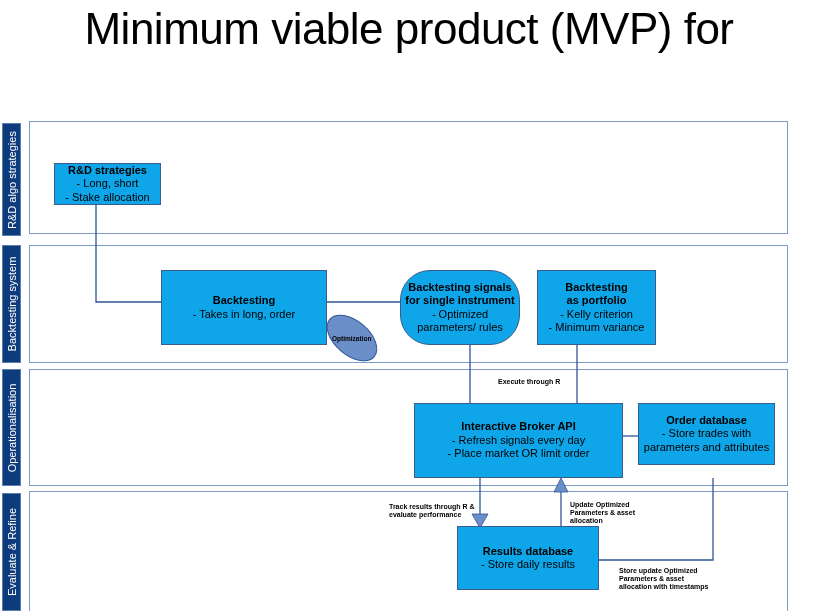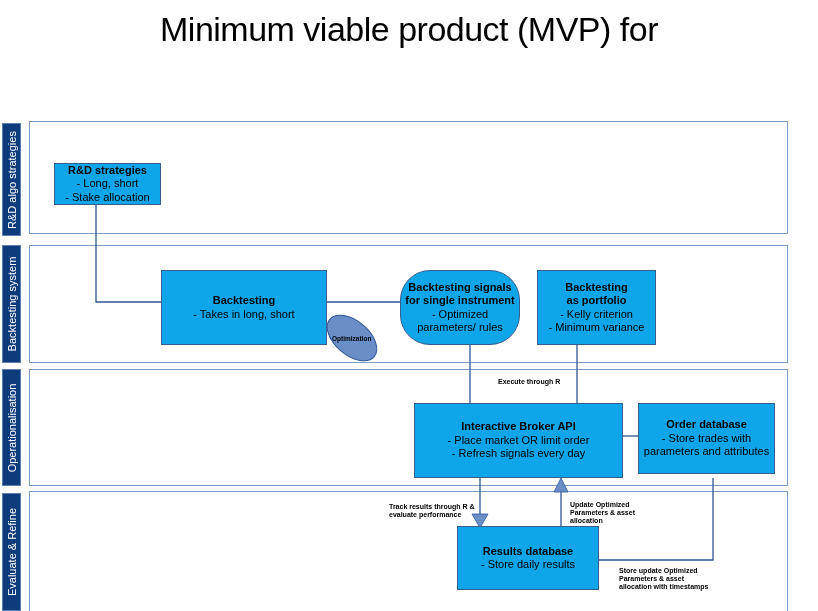--- a/index.html
+++ b/index.html
@@ -1,17 +1,17 @@
 <!DOCTYPE html>
 <html><head>
 <meta charset="utf-8">
 <style>
   html, body { margin:0; padding:0; background:#ffffff; }
   body { width:818px; height:611px; position:relative; overflow:hidden; font-family:"Liberation Sans", sans-serif; color:#000; }
-  .title { position:absolute; left:0; top:2px; width:818px; text-align:center; font-size:34px; line-height:54px; font-weight:normal; letter-spacing:-0.5px; }
+  .title { position:absolute; left:0; top:2px; width:818px; text-align:center; font-size:44px; line-height:54px; font-weight:normal; letter-spacing:-0.5px; }
   .lane-label { position:absolute; left:2px; width:19px; background:#0e3b7c; border:1px solid #5b7fb3; box-sizing:border-box; }
   .lane-label span { position:absolute; left:50%; top:50%; transform:translate(-50%,-50%) rotate(-90deg); white-space:nowrap; color:#fff; font-size:11px; }
   .lane { position:absolute; left:29px; width:759px; border:1.5px solid #7c9cc6; box-sizing:border-box; background:#fff; }
   .box { position:absolute; background:#0ea5e9; border:1.2px solid #3a5c8c; box-sizing:border-box; text-align:center; font-size:11px; line-height:13.5px; display:flex; flex-direction:column; justify-content:center; }
   .box b { font-weight:bold; }
   .small { position:absolute; font-size:7px; font-weight:bold; line-height:8px; }
   svg.overlay { position:absolute; left:0; top:0; }
 </style>
 </head>
 <body>
@@ -57,46 +57,46 @@
 <div class="small" style="left:332px;top:335px;font-size:6.5px;">Optimization</div>
 
 <div class="box" style="left:54px;top:163px;width:107px;height:42px;">
   <b>R&amp;D strategies</b>
   <div>- Long, short</div>
   <div>- Stake allocation</div>
 </div>
 
 <div class="box" style="left:161px;top:270px;width:166px;height:75px;">
   <b>Backtesting</b>
-  <div>- Takes in long, short</div>
+  <div>- Takes in long, order</div>
 </div>
 
 <div class="box" style="left:400px;top:270px;width:120px;height:75px;border-radius:30px;">
   <b>Backtesting signals</b>
   <b>for single instrument</b>
   <div>- Optimized</div>
   <div>parameters/ rules</div>
 </div>
 
 <div class="box" style="left:537px;top:270px;width:119px;height:75px;">
   <b>Backtesting</b>
   <b>as portfolio</b>
   <div>- Kelly criterion</div>
   <div>- Minimum variance</div>
 </div>
 
 <div class="small" style="left:498px;top:378px;">Execute through R</div>
 
 <div class="box" style="left:414px;top:403px;width:209px;height:75px;text-align:center;">
   <b>Interactive Broker API</b>
+  <div>- Refresh signals every day</div>
   <div>- Place market OR limit order</div>
-  <div>- Refresh signals every day</div>
 </div>
 
-<div class="box" style="left:638px;top:403px;width:137px;height:71px;">
+<div class="box" style="left:638px;top:403px;width:137px;height:62px;">
   <b>Order database</b>
   <div>- Store trades with</div>
   <div>parameters and attributes</div>
 </div>
 
 <div class="small" style="left:389px;top:503px;">
   <div>Track results through R &amp;</div>
   <div>evaluate performance</div>
 </div>
 

